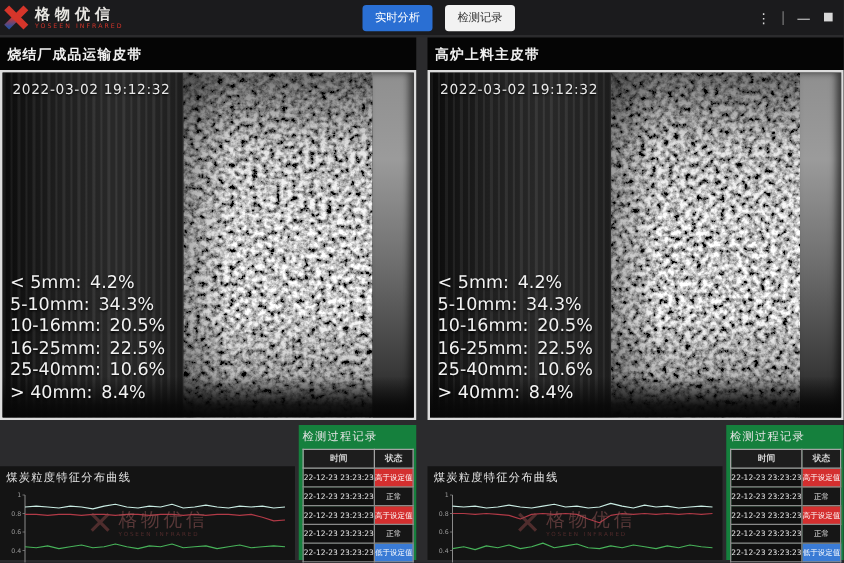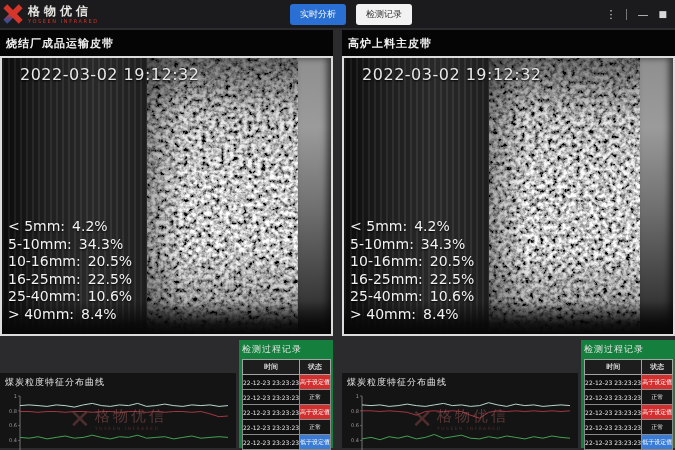--- a/index.html
+++ b/index.html
@@ -40,21 +40,21 @@
   .rockshade { position:absolute; top:0; left:44%; width:46%; height:100%;
     background:linear-gradient(180deg, rgba(0,0,0,.55) 0%, rgba(0,0,0,.1) 22%, rgba(0,0,0,0) 45%, rgba(0,0,0,0) 70%, rgba(0,0,0,.45) 100%),
                linear-gradient(90deg, rgba(0,0,0,.35) 0%, rgba(0,0,0,0) 25%); }
   .rightband { position:absolute; top:0; right:0; width:10%; height:100%;
     background:linear-gradient(180deg,#8f8f8f 0%, #9b9b9b 25%, #6f6f6f 55%, #3c3c3c 85%, #1c1c1c 100%);
     box-shadow:inset -4px 0 6px rgba(0,0,0,.6); }
   .bottomshade { position:absolute; left:0; right:0; bottom:0; height:12%;
     background:linear-gradient(180deg, rgba(10,10,10,0) 0%, rgba(8,8,8,.9) 70%, #060606 100%); }
   .vwatermark { position:absolute; top:50%; left:50%; transform:translate(-50%,-55%);
     font-size:64px; color:rgba(255,255,255,0.07); font-weight:bold; pointer-events:none; }
-  .timestamp { position:absolute; top:7px; left:18px; color:#e8e8e8; font-size:16px;
+  .timestamp { position:absolute; top:7px; left:8px; color:#e8e8e8; font-size:11px;
     text-shadow:0 1px 2px #000; letter-spacing:0.5px; }
   .stats { position:absolute; top:160px; left:6px; list-style:none; }
   .stats li { color:#f2f2f2; font-size:14px; line-height:17.5px; text-shadow:0 1px 2px #000; white-space:nowrap; }
   .stats .sv { margin-left:7px; }
 
   
   .bottomrow { display:flex; gap:3px; margin-top:4px; height:108px; }
   .chartbox { width:236px; background:#141414; position:relative; padding:3px 0 0 5px;margin-top:33px; }
   .boxtitle { color:#e3e3e3; font-size:9px; letter-spacing:1px; }
   .chart { width:228px; height:93px; display:block; margin-top:1px; }

